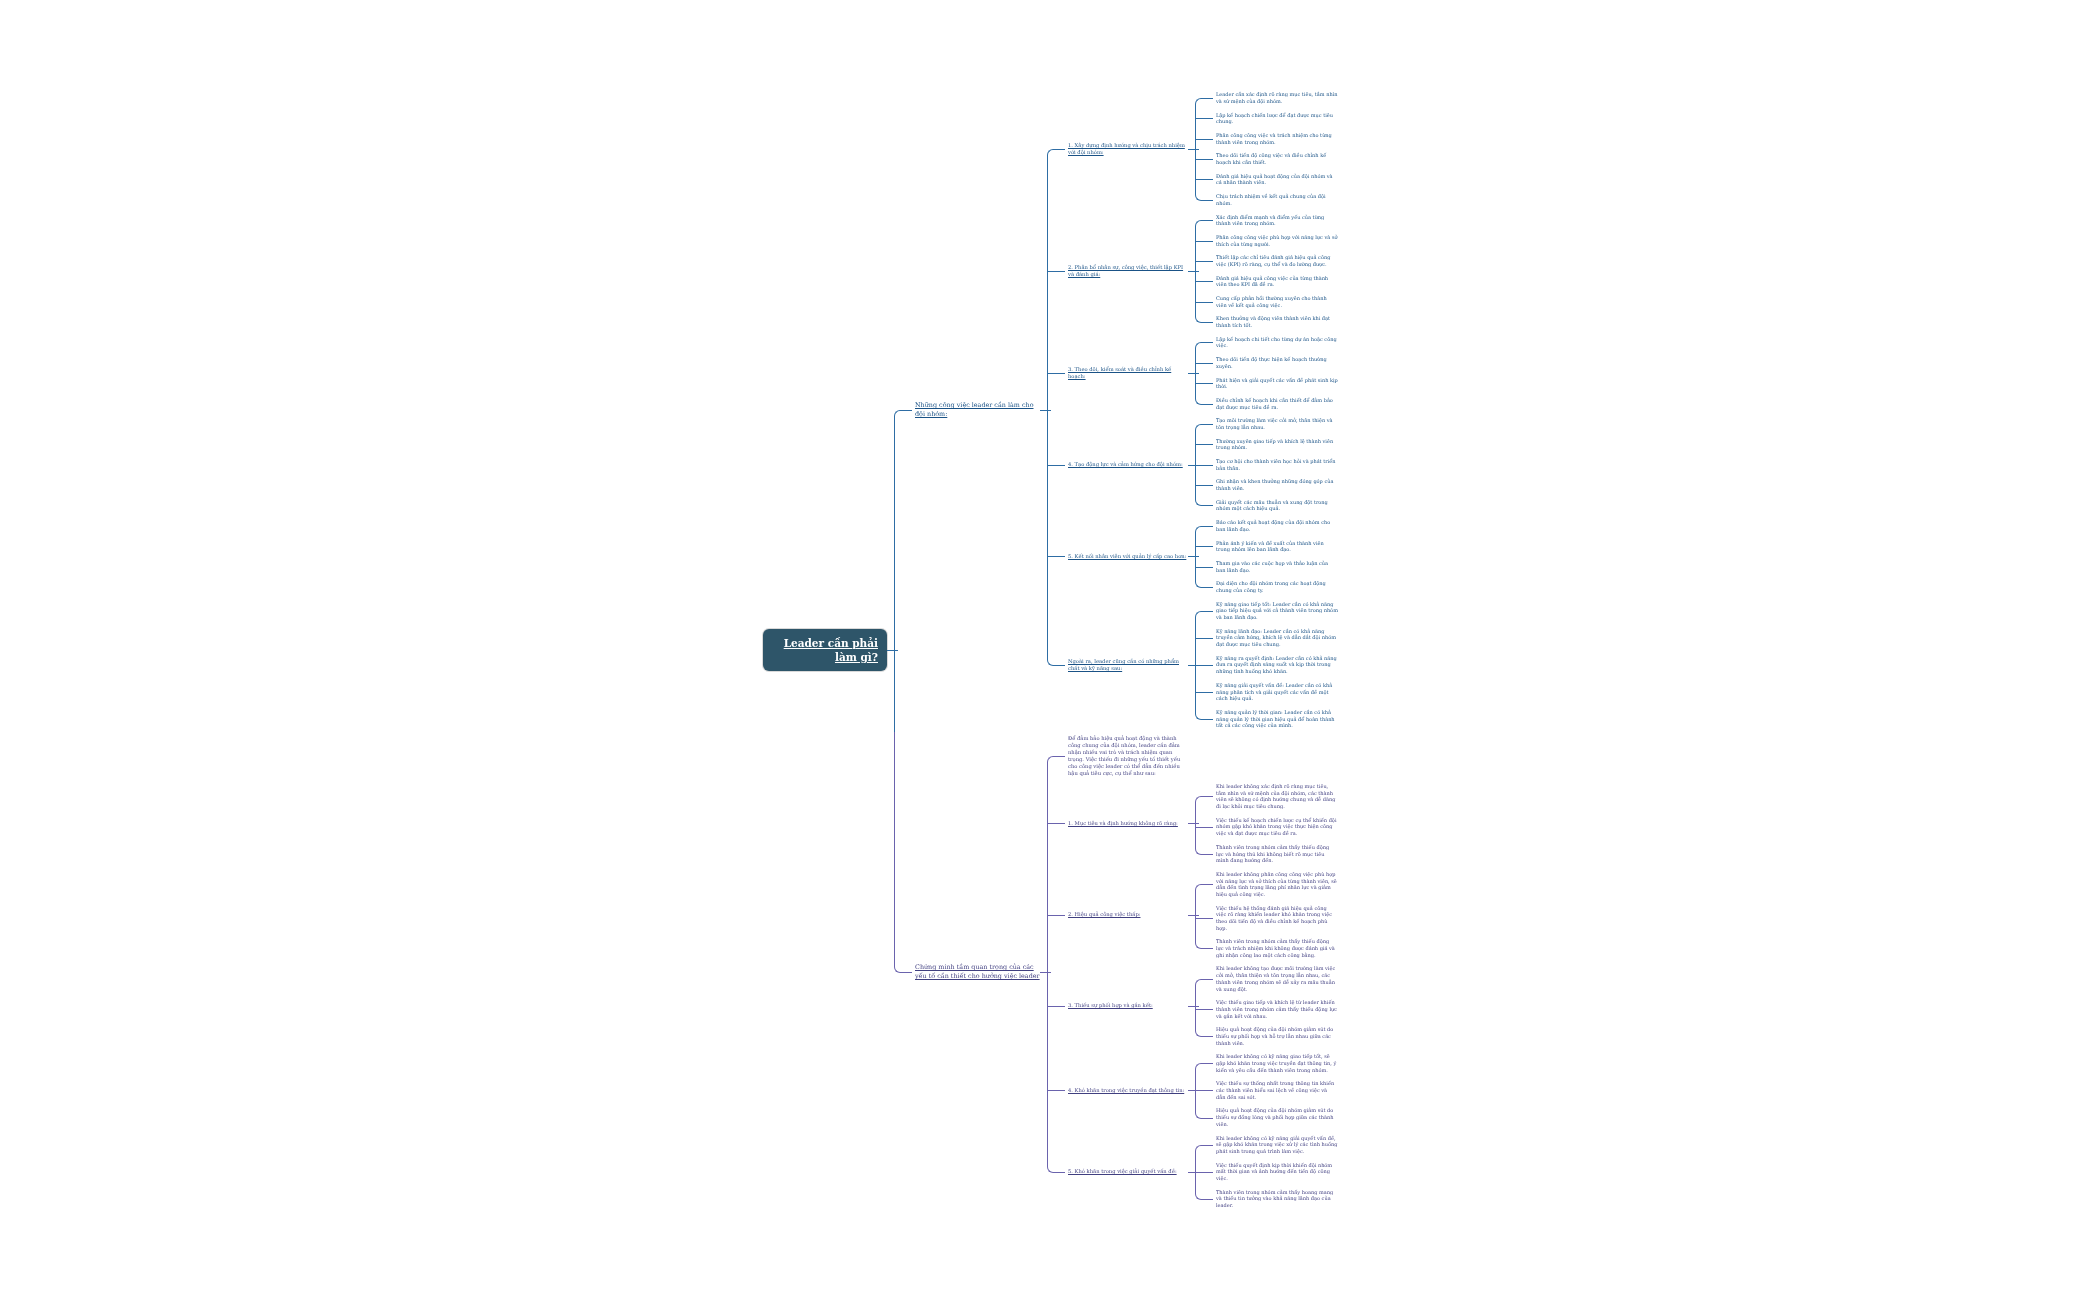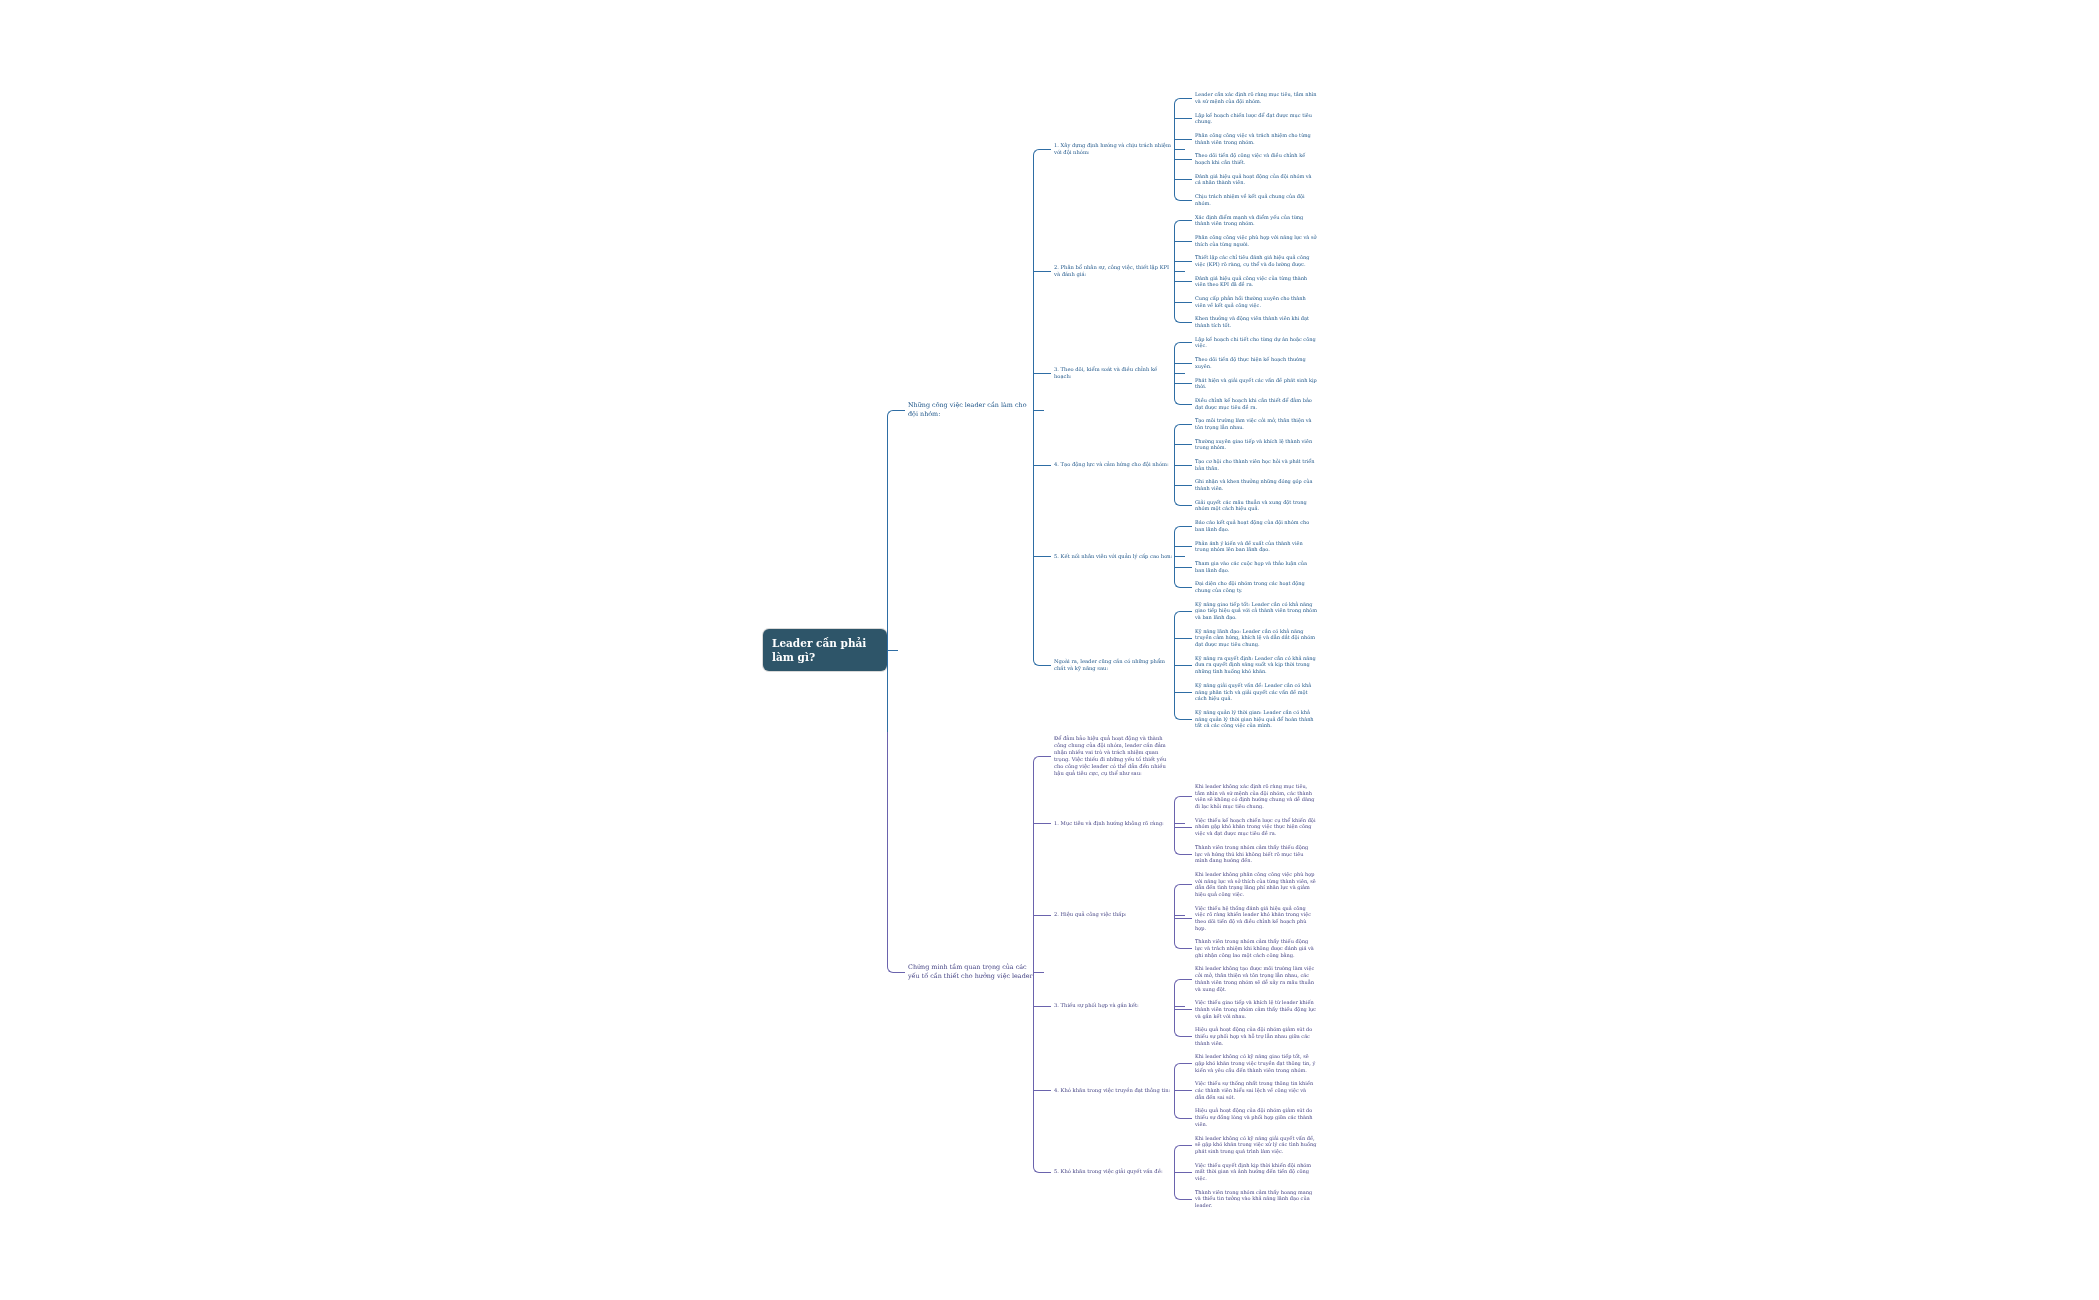--- a/index.html
+++ b/index.html
@@ -17,25 +17,25 @@
   .child::after{content:"";position:absolute;left:0;top:50%;height:50%;width:17px;
     border:0 solid var(--c);}
   .child:not(:first-child)::before{border-left-width:1px;}
   .child:not(:last-child)::after{border-left-width:1px;}
   .child:last-child:not(:only-child)::before{border-bottom-left-radius:6px;}
   .child:first-child:not(:only-child)::before{border-bottom-width:0;}
   .child:first-child:not(:only-child)::after{border-top-width:1px;border-top-left-radius:6px;}
 
   
   .nlabel{position:relative;}
-  .haskids > .nlabel{margin-right:0;}
+  .haskids > .nlabel{margin-right:7px;text-decoration:underline;}
   .haskids > .nlabel::after{content:"";position:absolute;left:100%;top:50%;width:11px;height:0;
     border-top:1.2px solid var(--c);}
 
-  .root-label{width:106px;padding:7px 9px;border-radius:6px;text-align:left;
+  .root-label{width:106px;padding:7px 9px;border-radius:6px;text-align:right;
     font-size:10.5px;line-height:1.35;font-weight:bold;color:#ffffff;background:#2e5569;
     box-shadow:0 0 0 1px rgba(0,0,0,.15);}
   .branch-label{width:125px;font-size:6.4px;line-height:1.4;color:var(--t);padding:2px 0 2px 3px;}
   .group-label{width:120px;font-size:5.2px;line-height:1.35;color:var(--t);padding:2.5px 0 2.5px 3px;}
   .leaf-label{width:122px;font-size:5px;line-height:1.34;color:var(--t);padding:3.5px 0 3.5px 3px;}
 </style>
 </head>
 <body>
 
 <div class="canvas">

